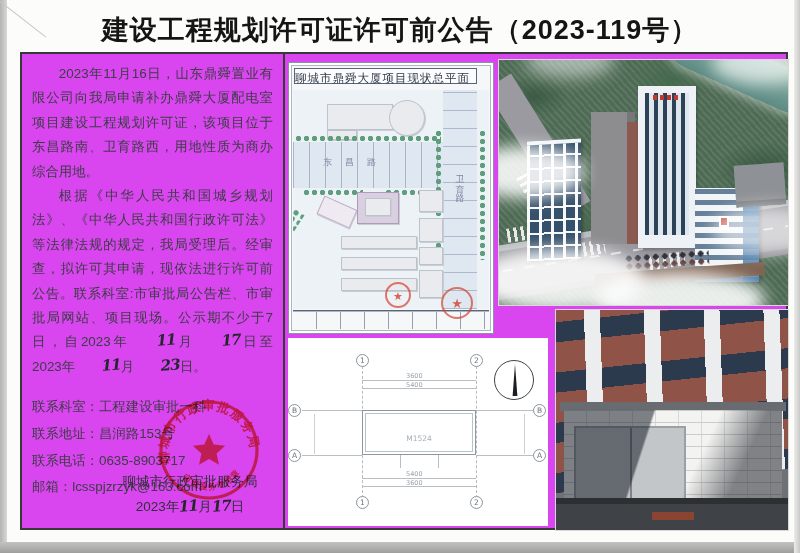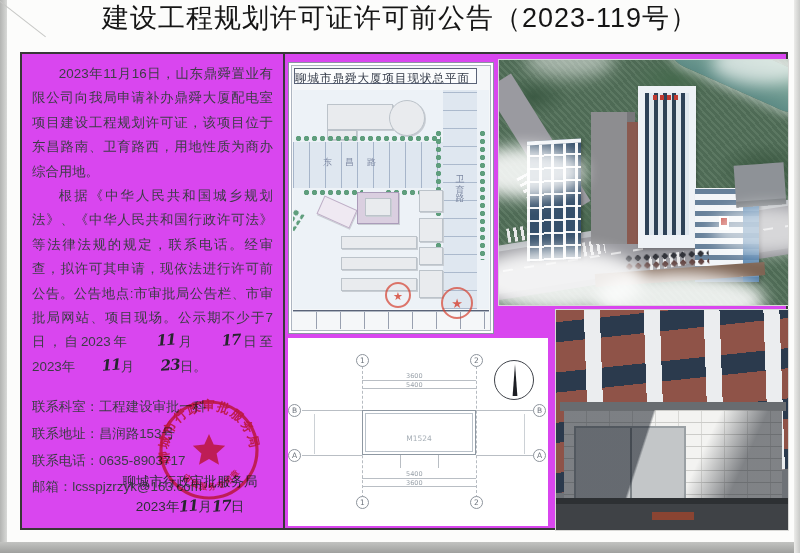--- a/index.html
+++ b/index.html
@@ -7,22 +7,22 @@
   body { font-family:"Liberation Sans", sans-serif; }
   #stage { position:relative; width:800px; height:553px; background:#fcfcfb; overflow:hidden; margin:0 auto; }
 
   
   .scan-left  { position:absolute; left:0; top:0; width:7px; height:553px; background:linear-gradient(90deg,#b3b4b2,#d8d9d7); }
   .scan-bottom{ position:absolute; left:0; bottom:0; width:800px; height:11px; background:linear-gradient(180deg,#c2c3c1,#9fa09e); }
   .scan-right { position:absolute; right:0; top:0; width:6px; height:553px; background:linear-gradient(270deg,#c9cac8,#ececea); }
   .scan-diag  { position:absolute; left:-8px; top:18px; width:60px; height:1px; background:#c6c7c5; transform:rotate(38deg); }
 
   
-  .page-title { position:absolute; left:0; top:0; width:100%; text-align:center;
-    font-size:27px; font-weight:400; color:#151515; letter-spacing:1px; }
+  .page-title { position:absolute; left:0; top:12px; width:100%; text-align:center;
+    font-size:27px; font-weight:700; color:#151515; letter-spacing:1px; }
 
   
   .main-box { position:absolute; left:20px; top:52px; width:768px; height:478px;
     border:2px solid #383838; background:#d946ef; }
   .left-col { position:absolute; left:0; top:0; width:263px; height:100%;
     border-right:2px solid #383838; padding:8px 10px 6px 10px; }
 
   .notice-text { font-size:13.4px; line-height:1.82; color:#3c3d45; text-align:justify; }
   .notice-text p { text-indent:2em; margin:0; }
   .hw { display:inline-block; font-family:"DejaVu Serif", serif; font-weight:700; font-style:italic;
@@ -168,21 +168,21 @@
 
 <div id="stage">
 
   <h1 class="page-title">建设工程规划许可证许可前公告（2023-119号）</h1>
 
   <div class="main-box">
 
     <div class="left-col">
       <div class="notice-text">
         <p>2023年11月16日，山东鼎舜置业有限公司向我局申请补办鼎舜大厦配电室项目建设工程规划许可证，该项目位于东昌路南、卫育路西，用地性质为商办综合用地。</p>
-        <p><span>根据《中华人民共和国城乡规划法》、《中华人民共和国行政许可法》等法律法规的规定，联系电话。经审查，拟许可其申请，现依法进行许可前公告。公告地点:市审批局公告栏、市审批局网站、项目现场。公示期不少于7日，自2023年</span><span class="hw">11</span><span>月</span><span class="hw">17</span><span>日至2023年</span><span class="hw">11</span><span>月</span><span class="hw">23</span><span>日。</span></p>
+        <p><span>根据《中华人民共和国城乡规划法》、《中华人民共和国行政许可法》等法律法规的规定，我局受理后。经审查，拟许可其申请，现依法进行许可前公告。联系科室:市审批局公告栏、市审批局网站、项目现场。公示期不少于7日，自2023年</span><span class="hw">11</span><span>月</span><span class="hw">17</span><span>日至2023年</span><span class="hw">11</span><span>月</span><span class="hw">23</span><span>日。</span></p>
       </div>
 
       <div class="contact-block">
         <div>联系科室：工程建设审批一科</div>
         <div>联系地址：昌润路153号</div>
         <div>联系电话：0635-8903717</div>
         <div>邮箱：lcsspjzrzyk@163.com</div>
       </div>
 
       <div class="footer-block">

